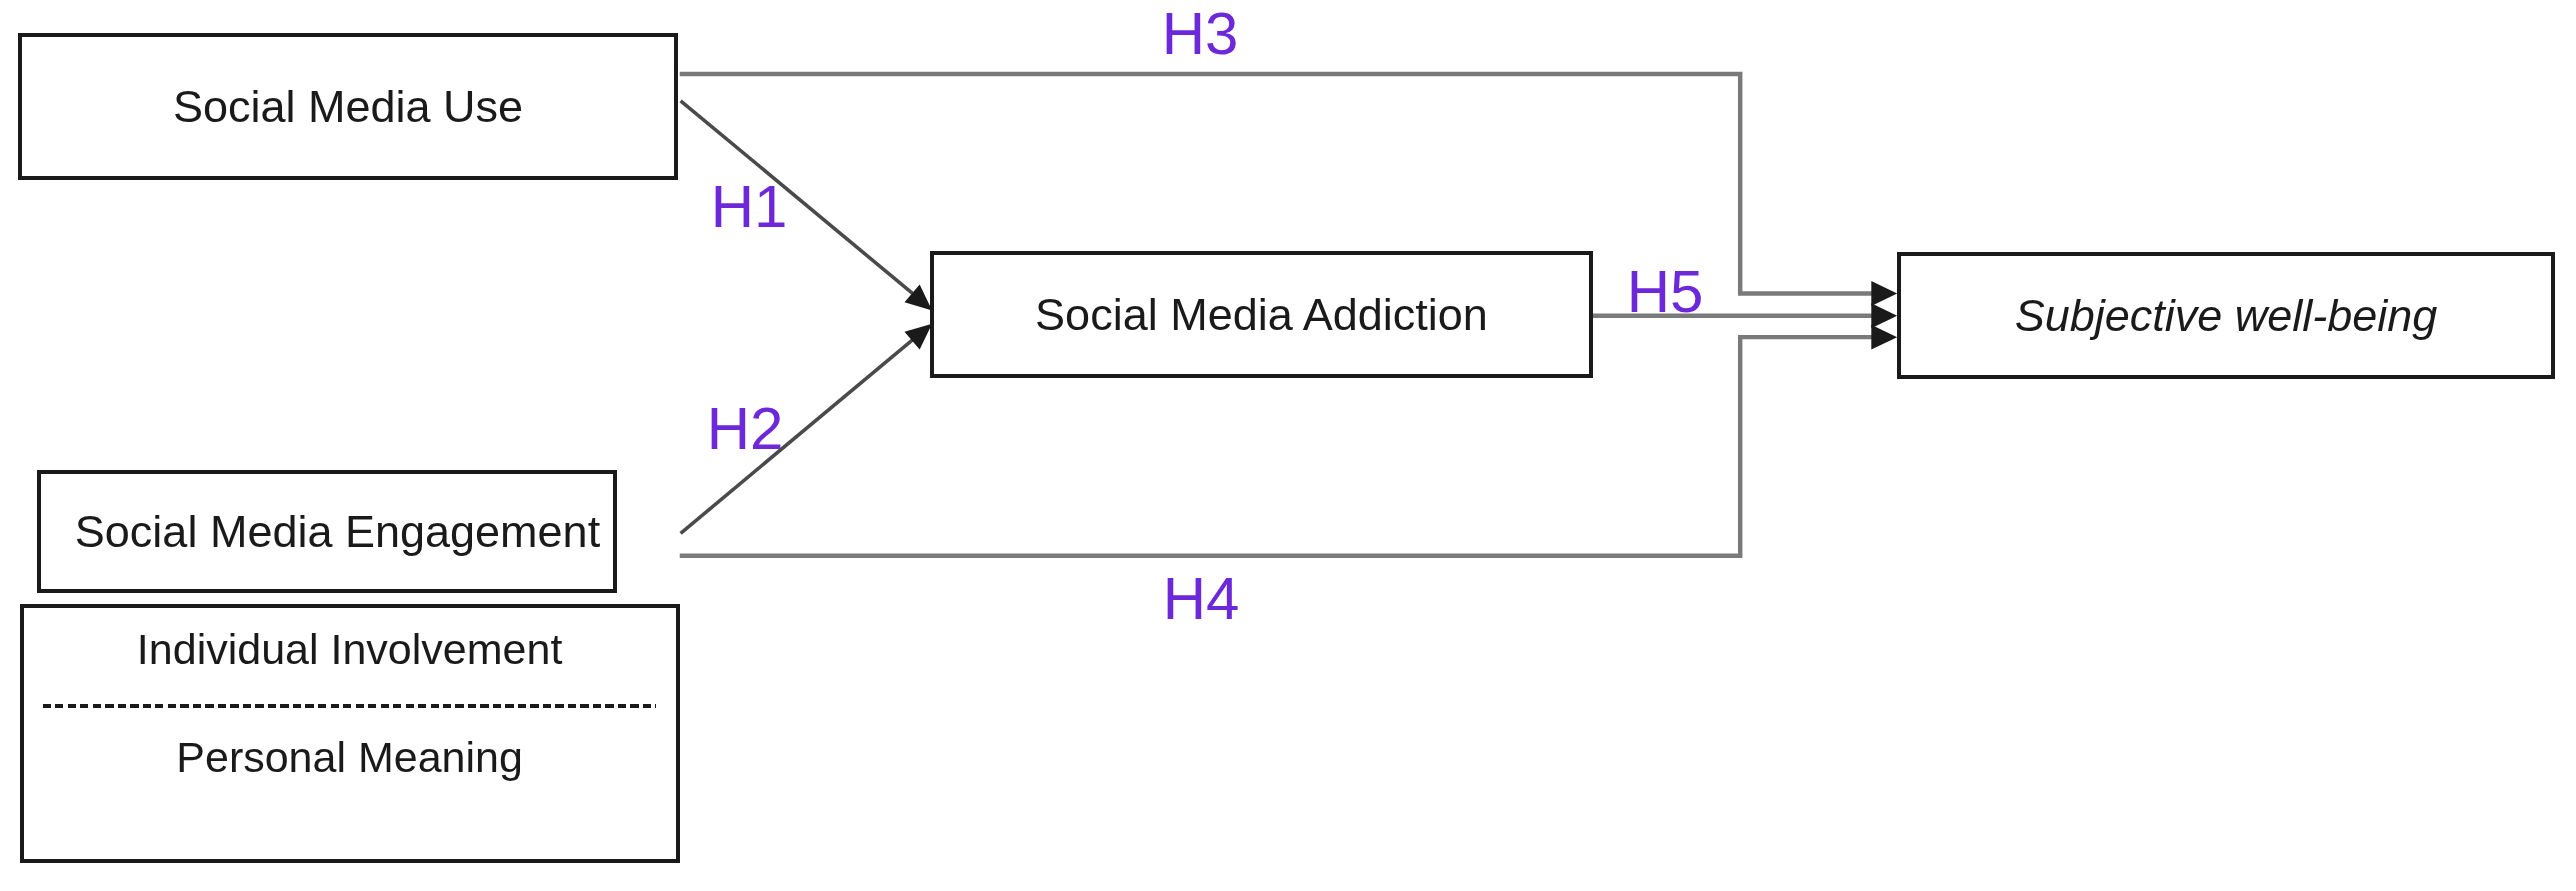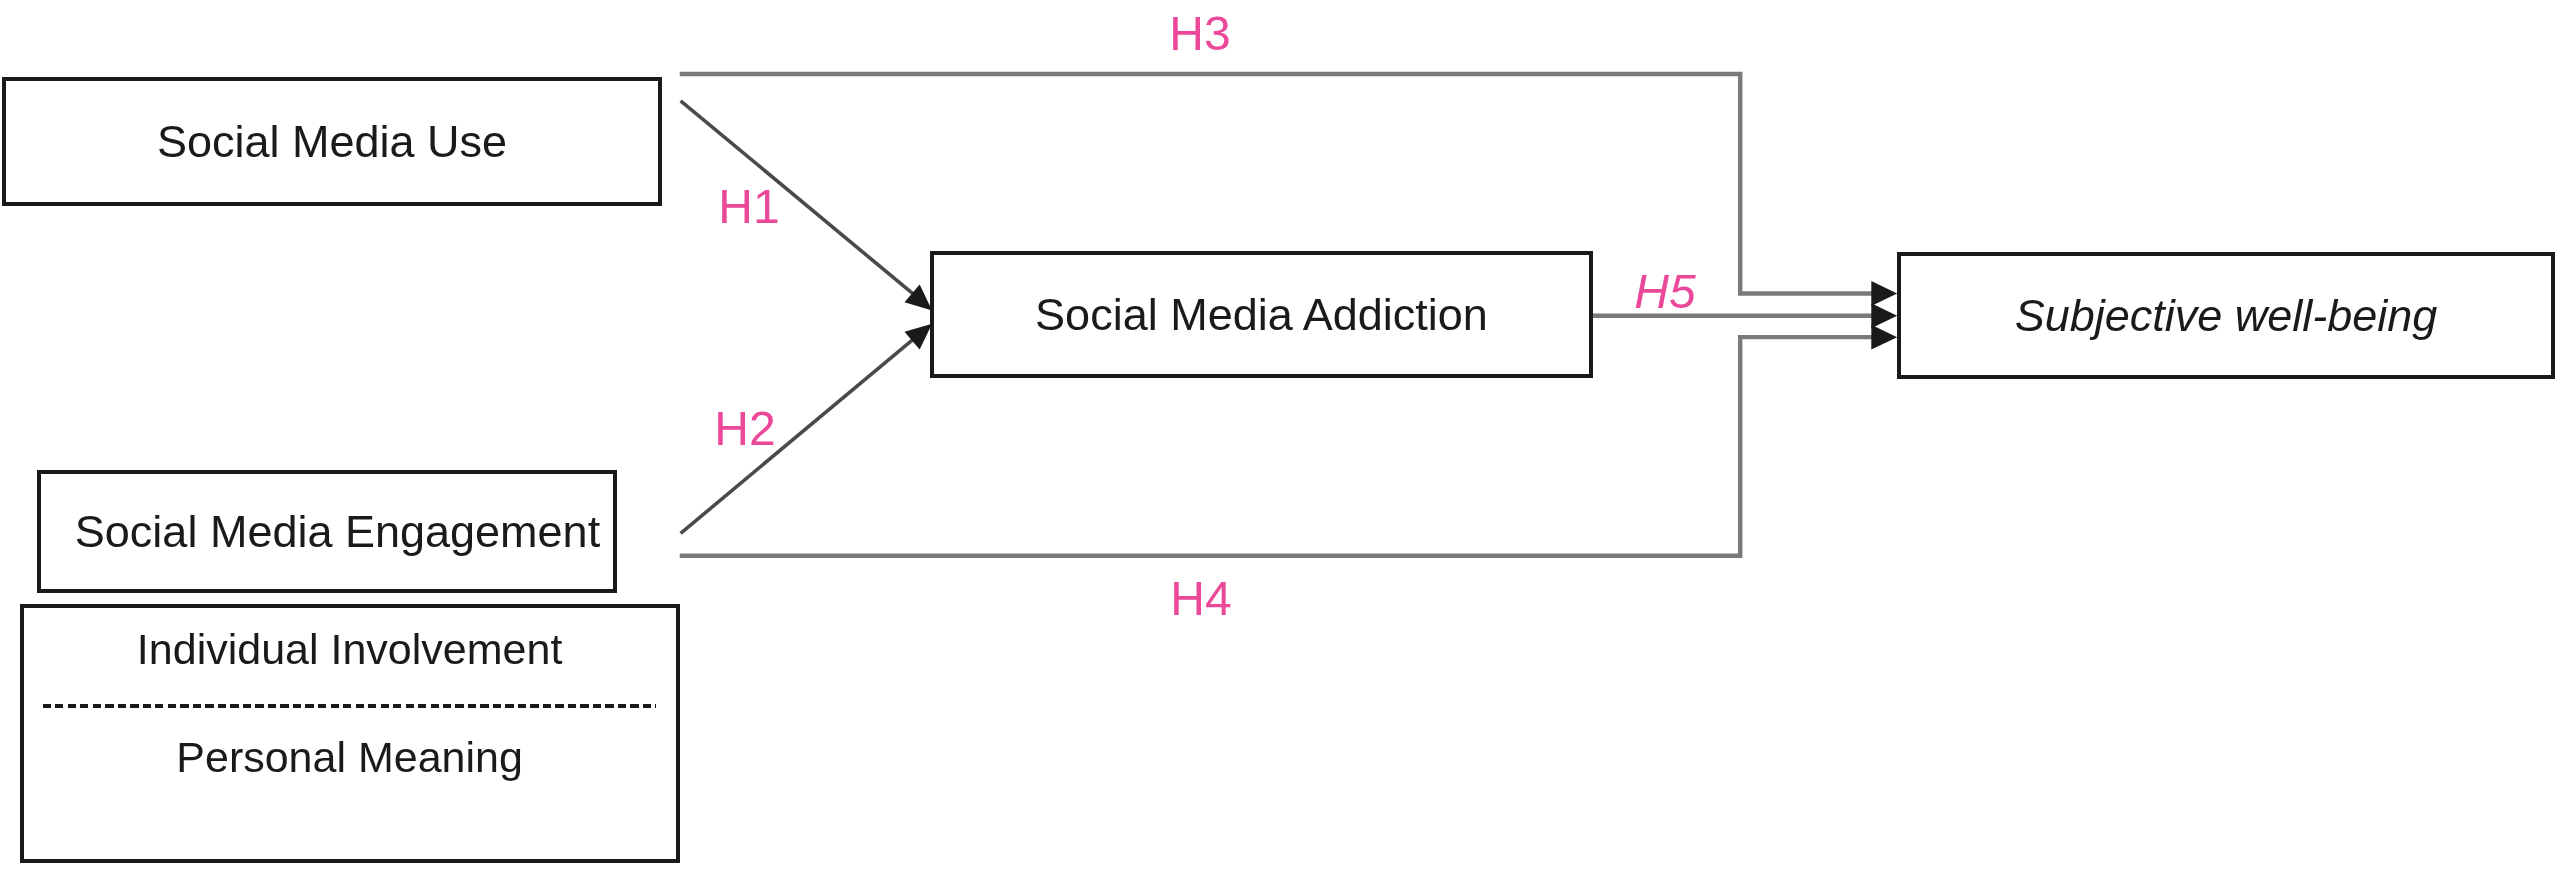--- a/index.html
+++ b/index.html
@@ -28,21 +28,21 @@
     box-sizing: border-box;
     border: 4.5px solid #1a1a1a;
     background: #ffffff;
     display: flex;
     align-items: center;
     justify-content: center;
     text-align: center;
     font-size: 45px;
     line-height: 1.15;
   }
-  .node-smu  { left: 2px;   top: 33px;  width: 660px; height: 129px; margin-top: 44px; }
+  .node-smu  { left: 18px;   top: 33px;  width: 660px; height: 147px; }
   .node-sme  { left: 37px;   top: 470px; width: 580px; height: 123px; padding-left: 21px; }
   .node-dims { left: 19.6px;   top: 604px; width: 660px; height: 259px; display: block; }
   .node-sma  { left: 930px; top: 251px; width: 663px; height: 127px; }
   .node-swb  { left: 1897px; top: 252px; width: 658px; height: 127px; font-style: italic; }
 
   .dims-item {
     position: absolute;
     left: 0;
     right: 0;
     text-align: center;
@@ -56,30 +56,30 @@
     left: 19.6px;
     right: 19.6px;
     top: 96px;
     height: 3.6px;
     background: repeating-linear-gradient(90deg, #1a1a1a 0 8px, transparent 8px 12.5px);
   }
 
   .hyp {
     position: absolute;
     transform: translate(-50%, -50%);
-    font-size: 48px;
+    font-size: 60px;
     line-height: 1;
     white-space: nowrap;
-    color: #ec4899;
+    color: #6d28d9;
   }
   .hyp-h1 { left: 749px;  top: 207px; }
   .hyp-h2 { left: 745px;  top: 429px; }
   .hyp-h3 { left: 1200px; top: 34px; }
   .hyp-h4 { left: 1201px; top: 599px; }
-  .hyp-h5 { left: 1665px; top: 292px; font-style: italic; }
+  .hyp-h5 { left: 1665px; top: 292px; }
 </style>
 </head>
 <body>
 
 <div class="canvas">
 
   <svg class="connectors" viewBox="0 0 2888 999" xmlns="http://www.w3.org/2000/svg">
 
     <polyline points="762,83 1951,83 1951,329 2099,329" fill="none" stroke="#7a7a7a" stroke-width="5"></polyline>
 

